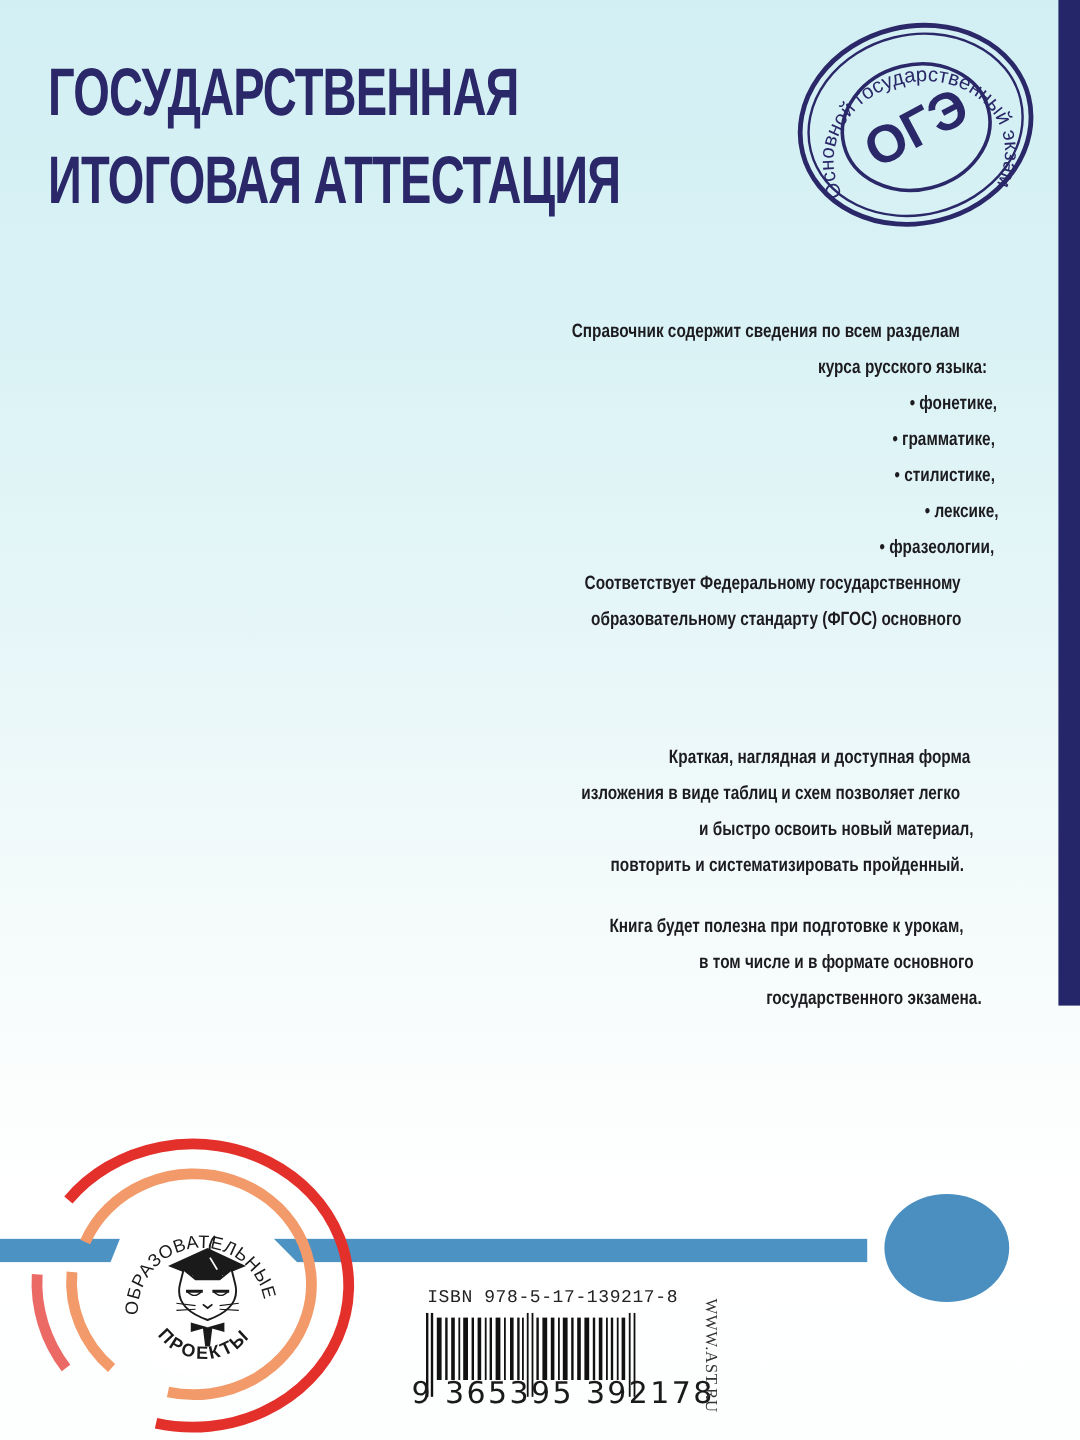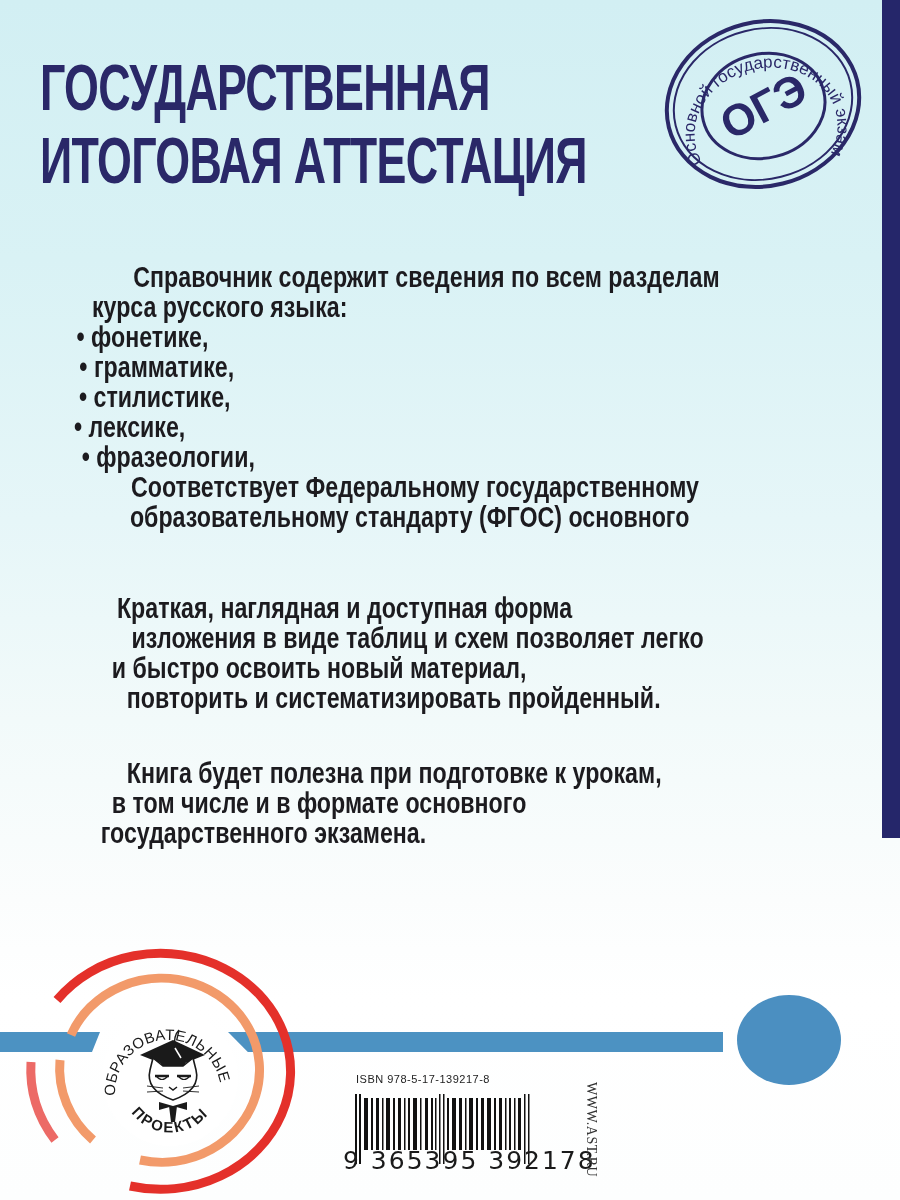--- a/index.html
+++ b/index.html
@@ -6,47 +6,47 @@
   body {
     width: 900px; height: 1200px; overflow: hidden; position: relative;
     background: linear-gradient(180deg, #d2eff3 0px, #d9f2f5 260px, #e6f6f8 520px, #f2fafa 720px, #fbfdfd 900px, #ffffff 1000px, #fdfefe 1200px);
     font-family: "Liberation Sans", sans-serif;
   }
   .navy-bar {
     position: absolute; left: 882px; top: 0; width: 18px; height: 838px;
     background: #25266a;
   }
   .title {
-    position: absolute; left: 40px; top: 52px; width: 620px;
+    position: absolute; left: 40px; top: 40px; width: 620px;
     color: #2a2868; font-family: "Liberation Sans", sans-serif; font-weight: bold;
-    font-size: 64px; line-height: 73px; letter-spacing: -1px;
+    font-size: 56px; line-height: 73px; letter-spacing: -1px;
   }
   .title .line {
     display: block; white-space: nowrap;
     transform-origin: left top; transform: scaleX(0.70);
   }
   .stamp { position: absolute; left: 660px; top: 14px; width: 210px; height: 180px; }
   .body-text {
-    position: absolute; left: 60px; width: 780px; text-align: left;
+    position: absolute; left: 60px; width: 780px; text-align: right;
     color: #1c1b1f; font-family: "Liberation Sans", sans-serif; font-weight: bold;
-    font-size: 29px; line-height: 30px;
+    font-size: 16px; line-height: 30px;
   }
   .body-text .ln { display: block; white-space: nowrap; }
   .body-text .ln span { display: inline-block; transform: scaleX(0.80); transform-origin: center; }
   #para1 { top: 262px; }
-  #para2 { top: 593px; }
+  #para2 { top: 617px; }
   #para3 { top: 758px; }
   .stripe { position: absolute; background: #4c92c2; height: 20px; top: 1032px; }
   #stripe-left { left: 0; width: 100px; clip-path: polygon(0 0, 100% 0, 92% 100%, 0 100%); }
   #stripe-right { left: 228px; width: 495px; clip-path: polygon(0 0, 100% 0, 100% 100%, 4% 100%); }
   .blue-dot { position: absolute; left: 737px; top: 995px; width: 104px; height: 90px; border-radius: 50%; background: #4b8fc1; }
   .logo { position: absolute; left: 15px; top: 940px; width: 300px; height: 260px; }
   .isbn-text {
-    position: absolute; left: 356px; top: 1073px; font-family: Liberation Sans, sans-serif;
-    font-size: 11px; color: #222; letter-spacing: 0.5px;
+    position: absolute; left: 356px; top: 1073px; font-family: Liberation Mono, monospace;
+    font-size: 15px; color: #222; letter-spacing: 0.5px;
   }
   .barcode { position: absolute; left: 345px; top: 1094px; width: 225px; height: 80px; }
   .barcode-digits {
     position: absolute; left: 343px; top: 1146px; font-family: "DejaVu Sans", sans-serif;
     font-size: 25px; color: #1a1a1a; letter-spacing: 2px; background: transparent; white-space: nowrap;
   }
   .website {
     position: absolute; left: 583px; top: 1082px; font-family: "Liberation Serif", serif;
     font-size: 14px; color: #333; writing-mode: vertical-rl; letter-spacing: 0.5px;
   }

